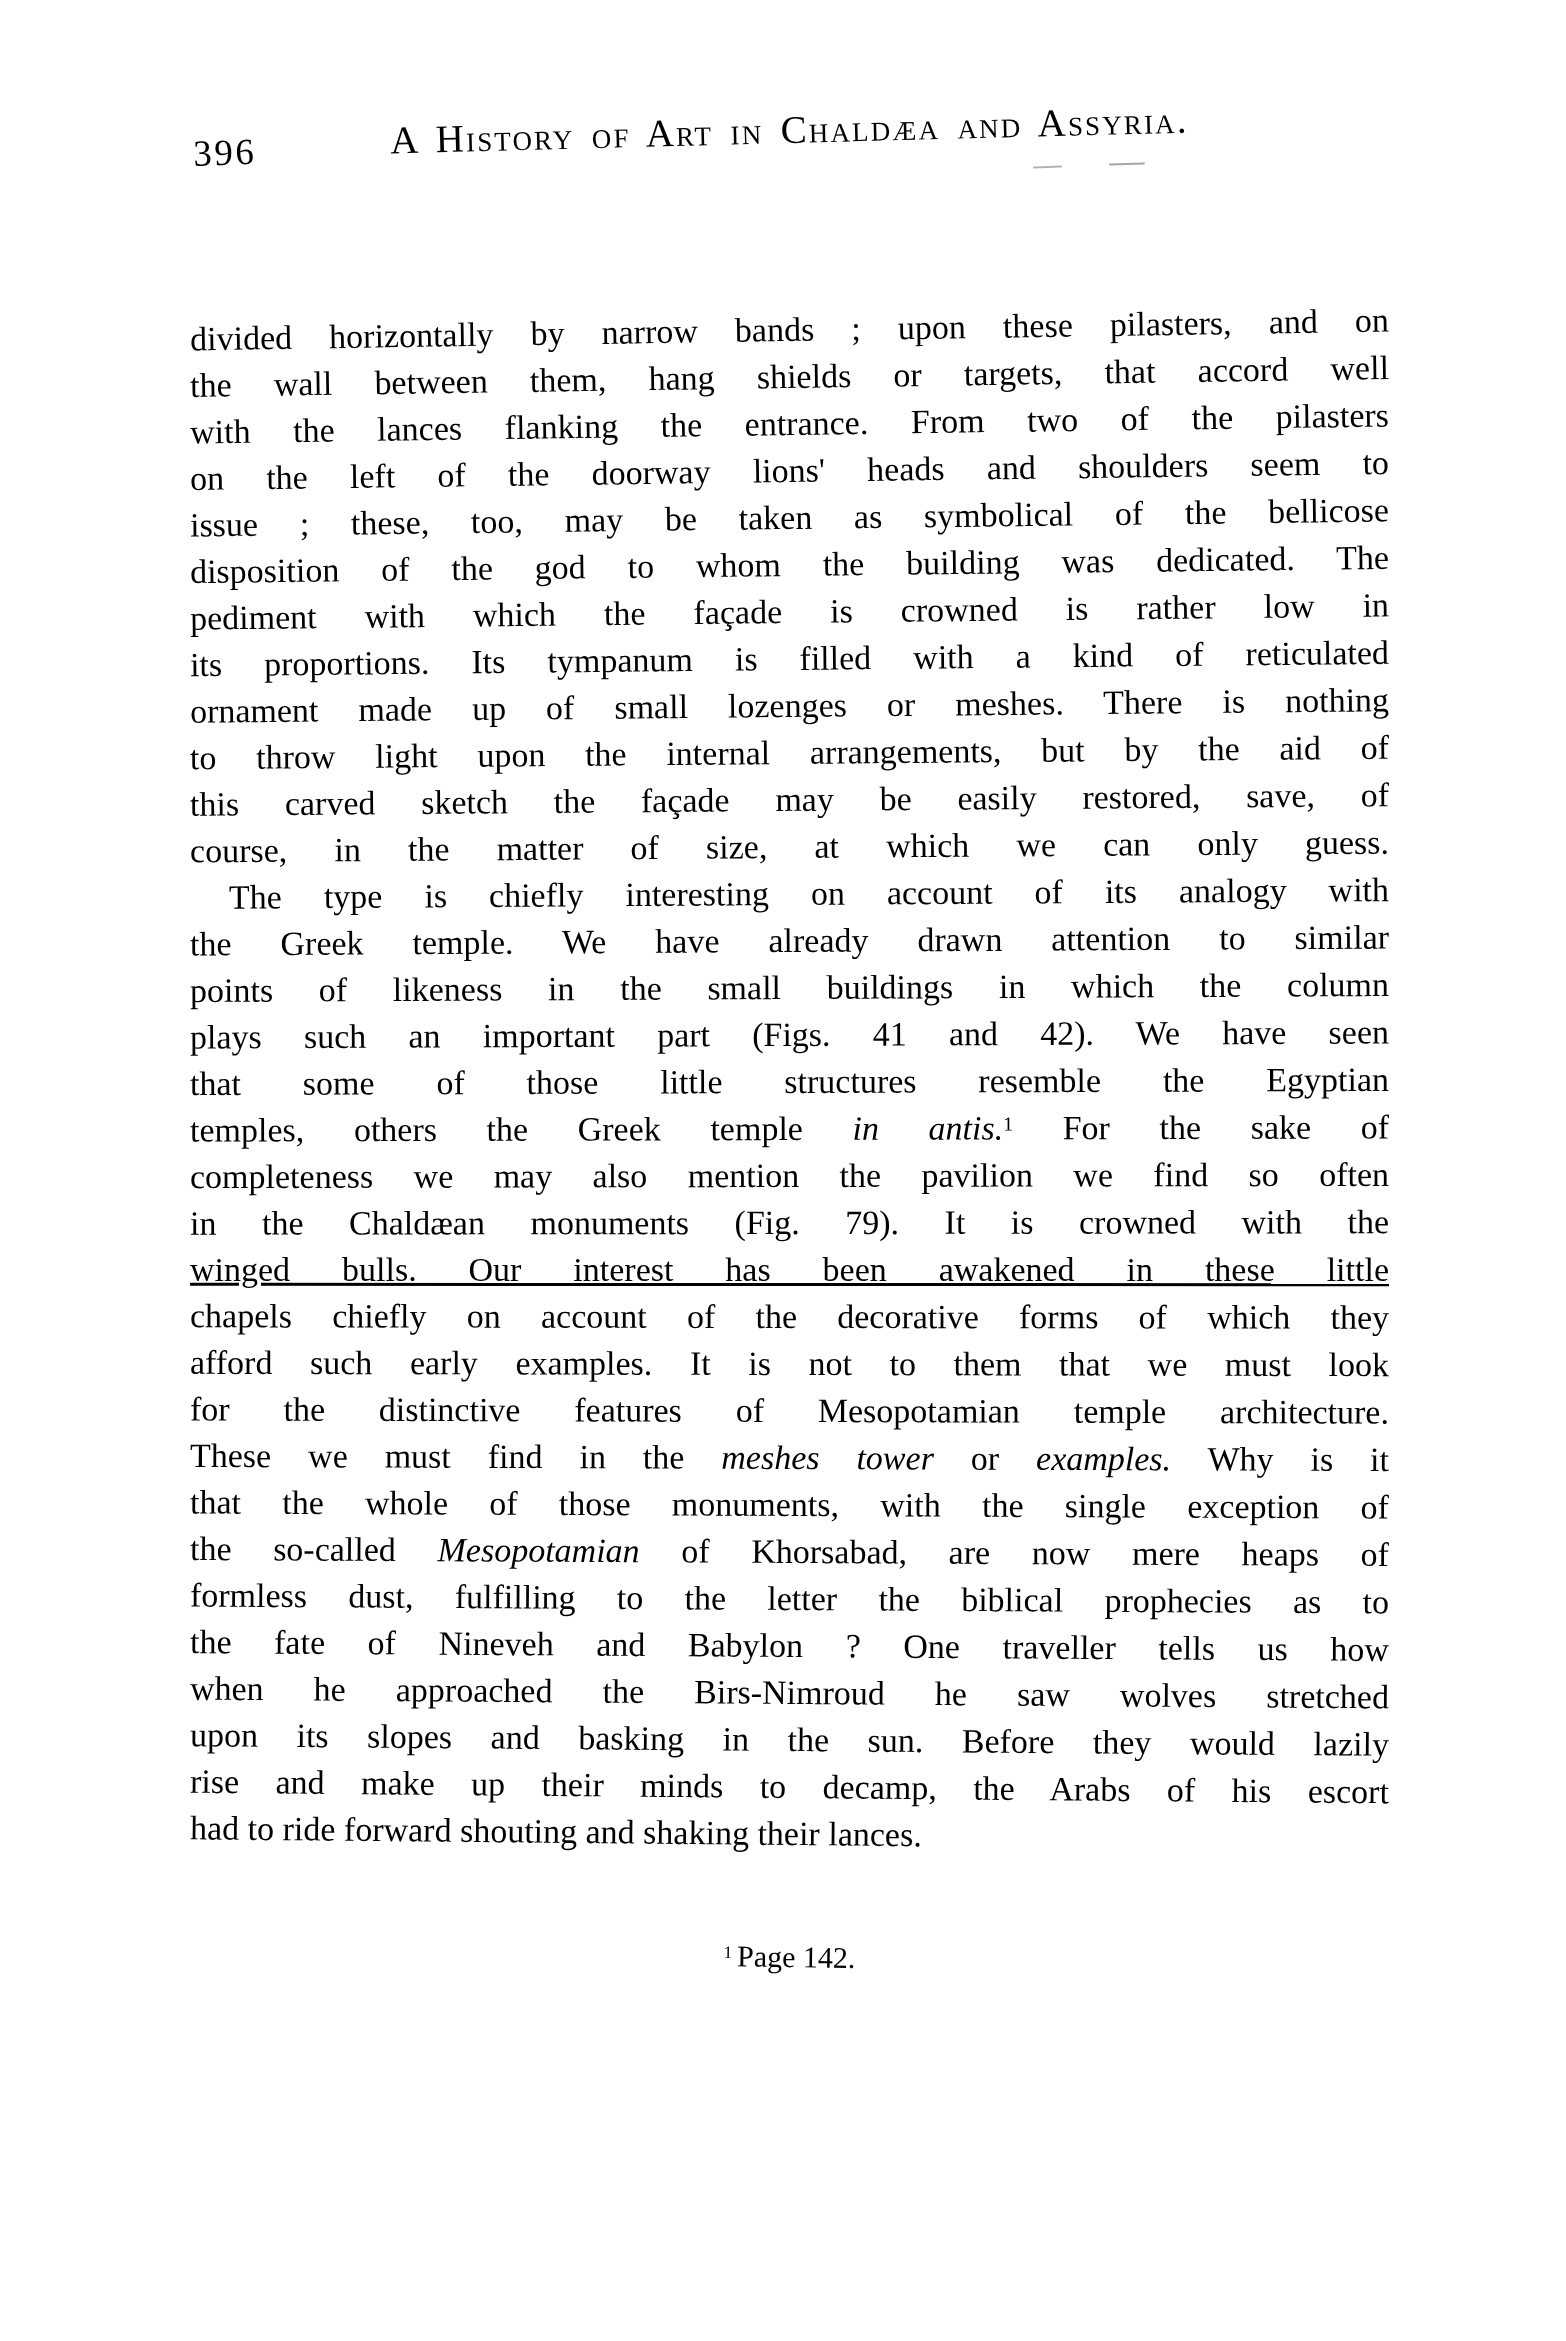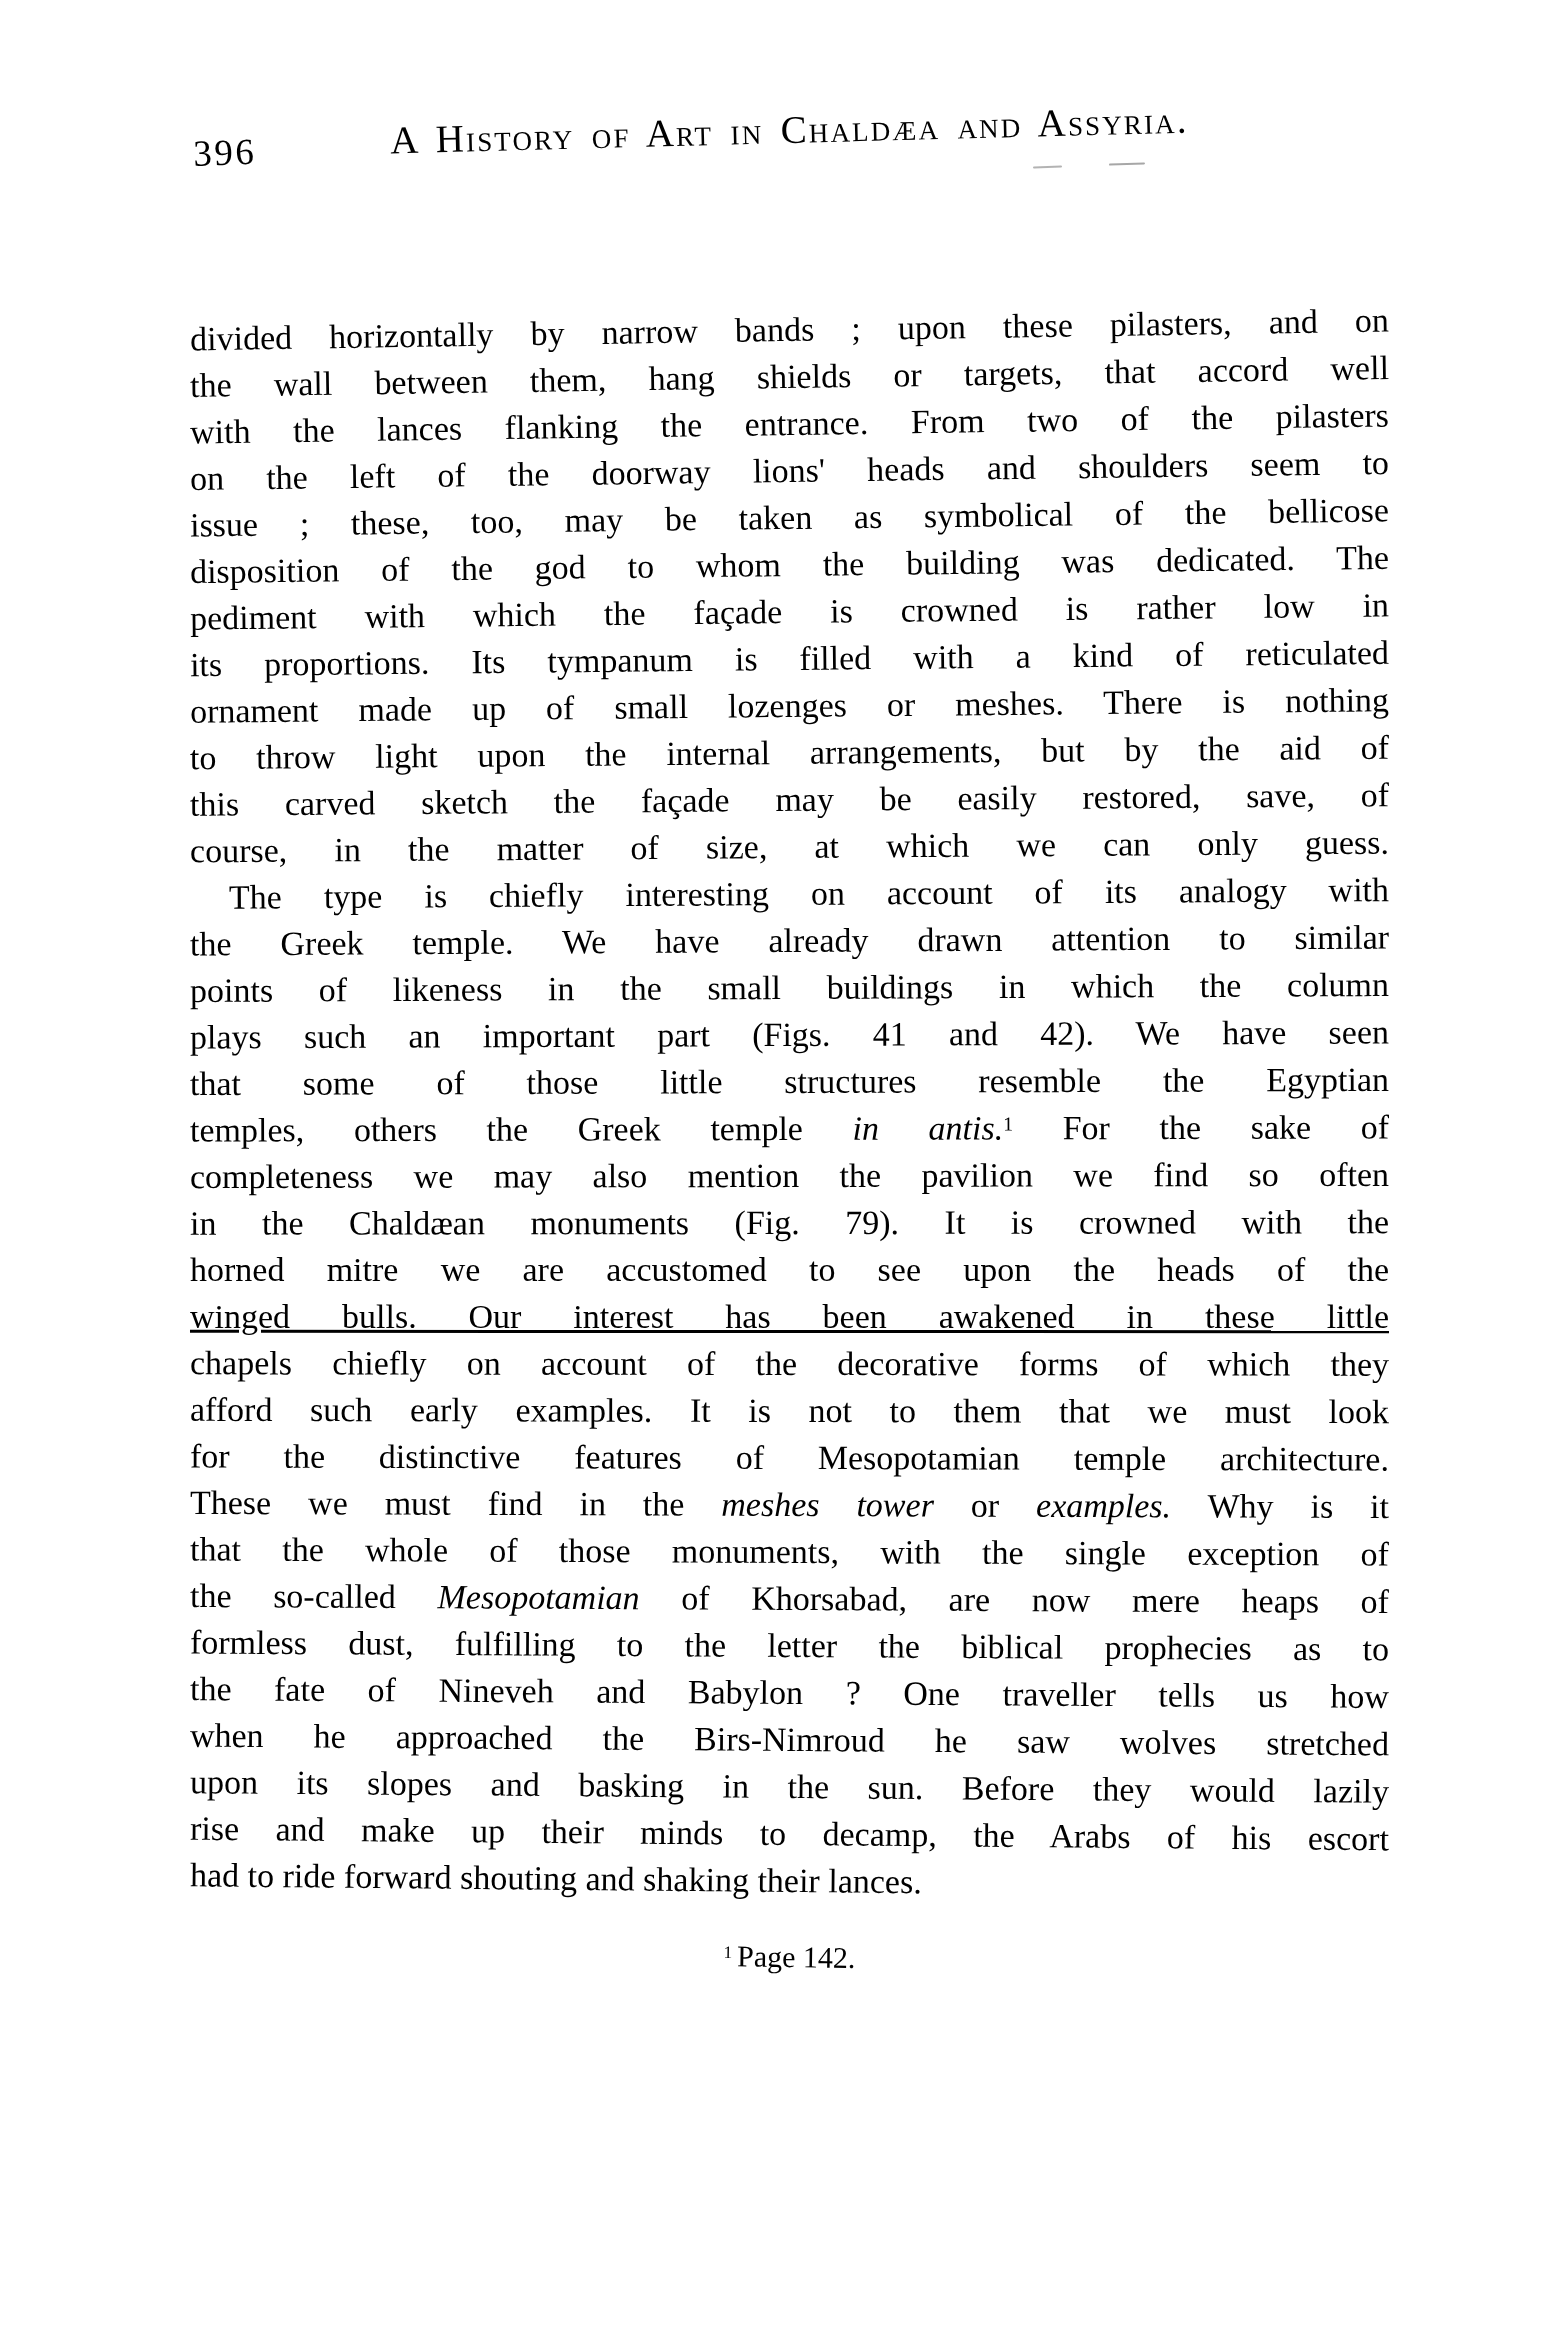--- a/index.html
+++ b/index.html
@@ -119,21 +119,20 @@
       </div>
       <div>
         <div class="line indent" style="transform: rotate(-0.373deg);"><span>The type is chiefly interesting on account of its analogy with</span></div>
         <div class="line" style="transform: rotate(-0.329deg);"><span>the Greek temple. We have already drawn attention to similar</span></div>
         <div class="line" style="transform: rotate(-0.285deg);"><span>points of likeness in the small buildings in which the column</span></div>
         <div class="line" style="transform: rotate(-0.241deg);"><span>plays such an important part (Figs. 41 and 42). We have seen</span></div>
         <div class="line" style="transform: rotate(-0.197deg);"><span>that some of those little structures resemble the Egyptian</span></div>
         <div class="line" style="transform: rotate(-0.153deg);"><span>temples, others the Greek temple </span><i>in antis.</i><sup>1</sup><span> For the sake of</span></div>
         <div class="line" style="transform: rotate(-0.109deg);"><span>completeness we may also mention the pavilion we find so often</span></div>
         <div class="line" style="transform: rotate(-0.065deg);"><span>in the Chaldæan monuments (Fig. 79). It is crowned with the</span></div>
-        <div class="line" style="transform: rotate(-0.021deg);"><span>horned mitre we are accustomed to see upon the heads of the</span></div>
         <div class="line" style="transform: rotate(0.023deg); text-decoration: underline;"><span>winged bulls. Our interest has been awakened in these little</span></div>
         <div class="line" style="transform: rotate(0.067deg);"><span>chapels chiefly on account of the decorative forms of which they</span></div>
         <div class="line" style="transform: rotate(0.111deg);"><span>afford such early examples. It is not to them that we must look</span></div>
         <div class="line" style="transform: rotate(0.155deg);"><span>for the distinctive features of Mesopotamian temple architecture.</span></div>
         <div class="line" style="transform: rotate(0.198deg);"><span>These we must find in the </span><i>meshes tower</i><span> or </span><i>examples.</i><span> Why is it</span></div>
         <div class="line" style="transform: rotate(0.242deg);"><span>that the whole of those monuments, with the single exception of</span></div>
         <div class="line" style="transform: rotate(0.286deg);"><span>the so-called </span><i>Mesopotamian</i><span> of Khorsabad, are now mere heaps of</span></div>
         <div class="line" style="transform: rotate(0.33deg);"><span>formless dust, fulfilling to the letter the biblical prophecies as to</span></div>
         <div class="line" style="transform: rotate(0.374deg);"><span>the fate of Nineveh and Babylon ? One traveller tells us how</span></div>
         <div class="line" style="transform: rotate(0.418deg);"><span>when he approached the Birs-Nimroud he saw wolves stretched</span></div>

